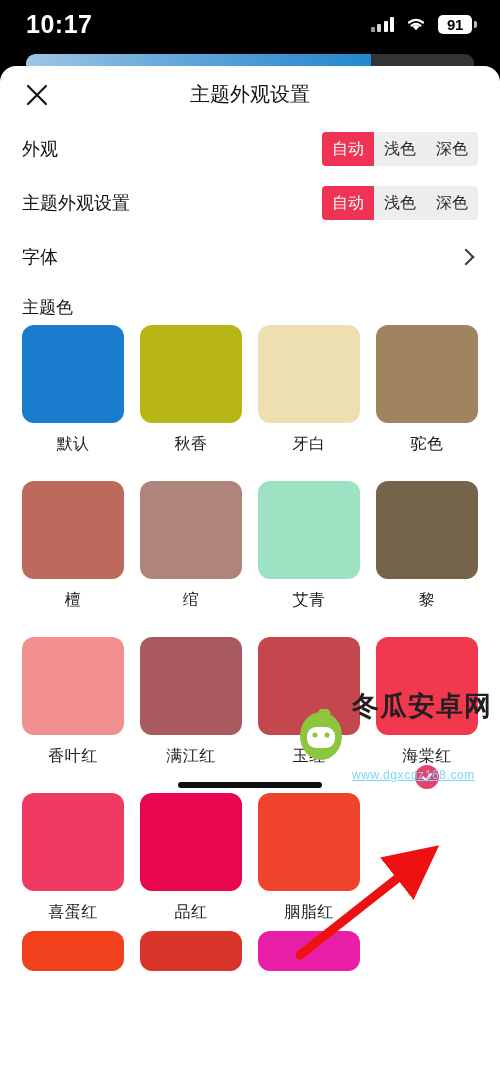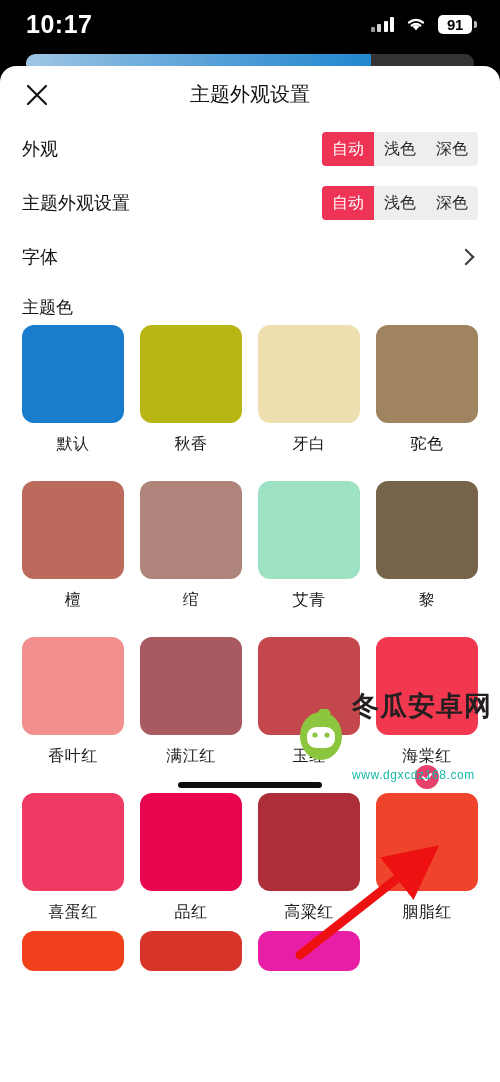--- a/index.html
+++ b/index.html
@@ -120,21 +120,21 @@
   
   .arrow { position: absolute; left: 0; top: 0; pointer-events: none; }
 
   
   .watermark {
     position: absolute; right: 8px; bottom: 16px;
     display: flex; align-items: center; gap: 8px;
   }
   .wm-text { display: flex; flex-direction: column; gap: 44px; }
   .wm-main { font-size: 27px; font-weight: bold; color: #231f20; letter-spacing: 1px; }
-  .wm-url { font-size: 12px; color: #14b8a6; letter-spacing: .6px; }
+  .wm-url { font-size: 12px; color: #7dd3fc; letter-spacing: .6px; text-decoration: underline; }
 
   
   .home-indicator {
     position: absolute; left: 50%; transform: translateX(-50%); bottom: 10px;
     width: 144px; height: 6px; background: #0e0e0e; border-radius: 3px;
   }
 </style>
 </head>
 <body>
 
@@ -276,24 +276,20 @@
         <div class="row-gap"></div>
         <div class="swatch-cell">
           <div class="swatch" style="background: rgb(239, 58, 99);"></div>
           <div class="swatch-name">喜蛋红</div>
         </div>
         <div class="swatch-cell">
           <div class="swatch" style="background: rgb(232, 6, 79);"></div>
           <div class="swatch-name">品红</div>
         </div>
         <div class="swatch-cell">
-          <div class="swatch" style="background: rgb(173, 46, 56);"></div>
-          <div class="swatch-name">高粱红</div>
-        </div>
-        <div class="swatch-cell">
           <div class="swatch" style="background: rgb(239, 68, 43);"></div>
           <div class="swatch-name">胭脂红</div>
         </div>
       </div>
 
     <div class="partial-row" id="partialRow">
         <div class="partial-sw" style="background: rgb(241, 64, 28);"></div>
         <div class="partial-sw" style="background: rgb(216, 53, 42);"></div>
         <div class="partial-sw" style="background: rgb(232, 31, 166);"></div>
         <div class="partial-sw" style="background: rgb(255, 255, 255);"></div>

